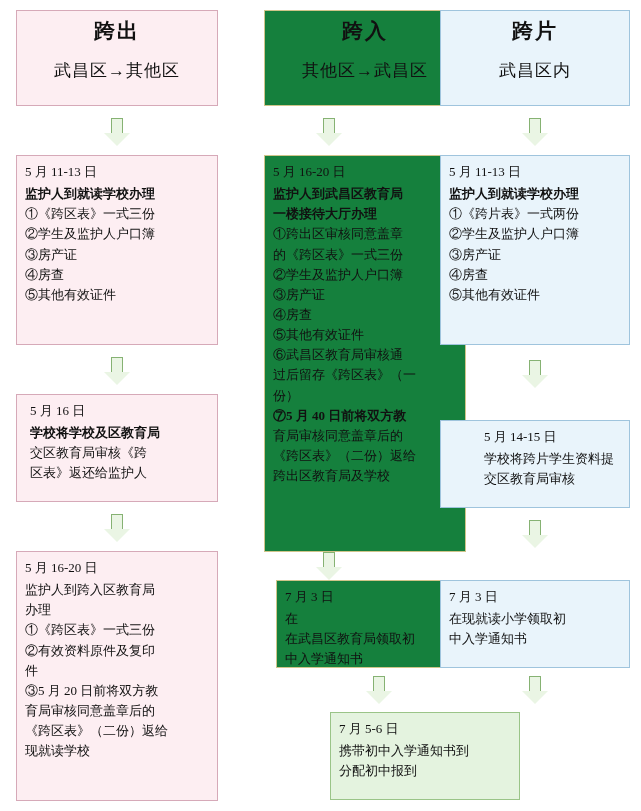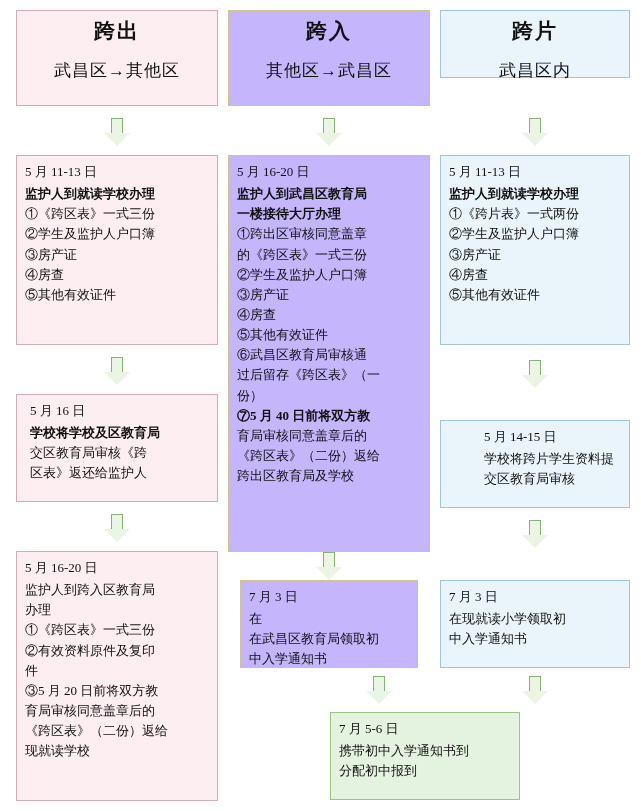--- a/index.html
+++ b/index.html
@@ -50,21 +50,21 @@
     display: block;
     margin-bottom: 2px;
   }
   .line {
     display: block;
   }
   .b { font-weight: bold; }
 
   
   .col-pink { background: #fdeef2; border-color: #d6a9b8; }
-  .col-yellow { background: #c4b5fd; border-color: #cfc58a; }
+  .col-yellow { background: #15803d; border-color: #cfc58a; margin-left: 36px; }
   .col-blue { background: #e9f4fb; border-color: #9fc4dd; }
   .col-green { background: #e4f3df; border-color: #9ac488; }
 
   
   .arrow {
     position: absolute;
     width: 26px;
     height: 28px;
   }
   .arrow .stem {
@@ -109,21 +109,21 @@
   <div class="box header col-pink" style="left:16px; top:10px; width:202px; height:96px;">
     <span class="hdr-title">跨出</span>
     <span class="hdr-sub">武昌区→其他区</span>
   </div>
 
   <div class="box header col-yellow" style="left:228px; top:10px; width:202px; height:96px;">
     <span class="hdr-title">跨入</span>
     <span class="hdr-sub">其他区→武昌区</span>
   </div>
 
-  <div class="box header col-blue" style="left:440px; top:10px; width:190px; height:68px;">
+  <div class="box header col-blue" style="left:440px; top:10px; width:190px; height:96px;">
     <span class="hdr-title">跨片</span>
     <span class="hdr-sub">武昌区内</span>
   </div>
 
   <div class="arrow" style="left:104px; top:118px;">
     <div class="head-b"></div>
       <div class="stem"></div>
       <div class="head"></div>
   </div>
   <div class="arrow" style="left:316px; top:118px;">

